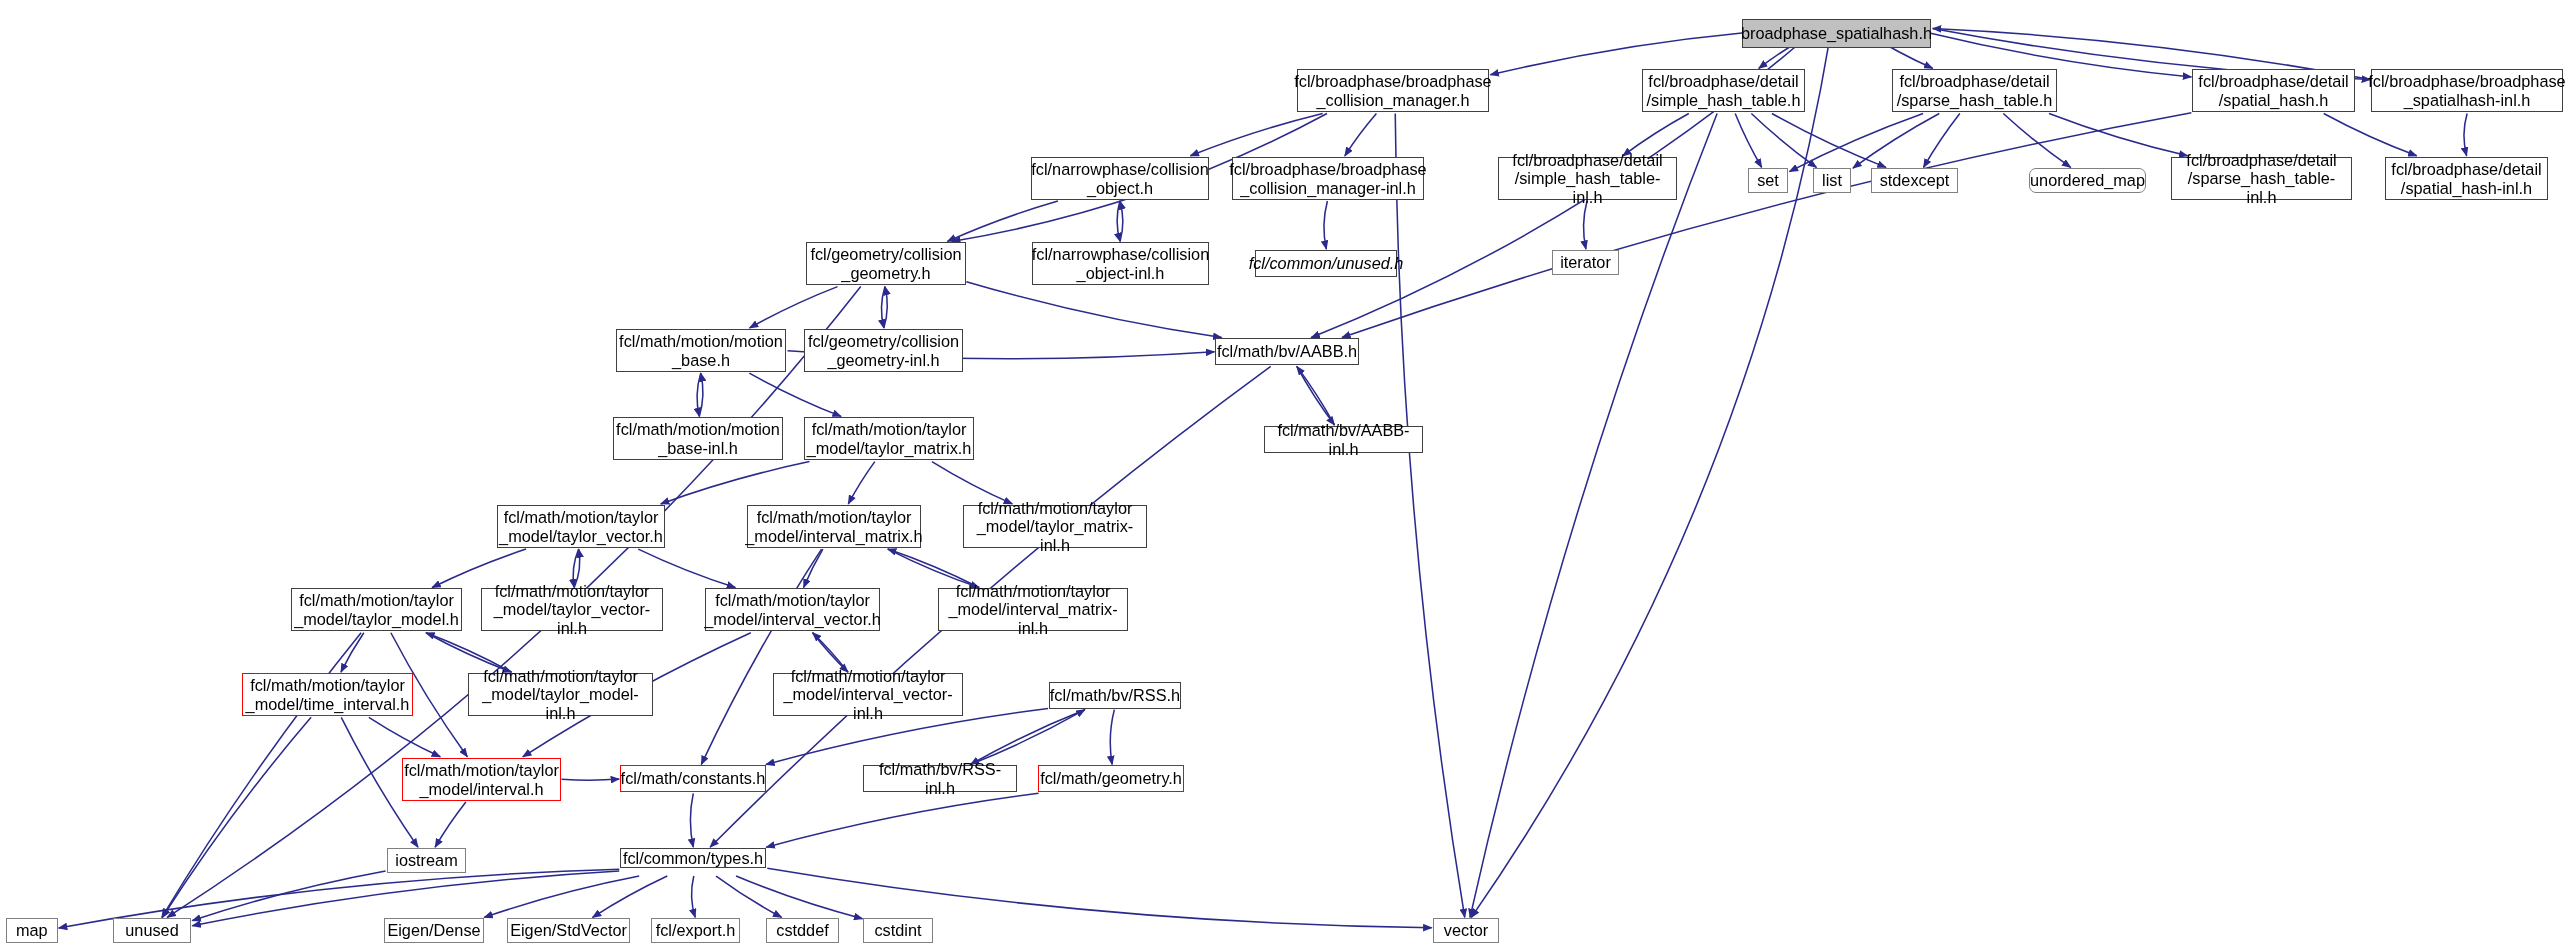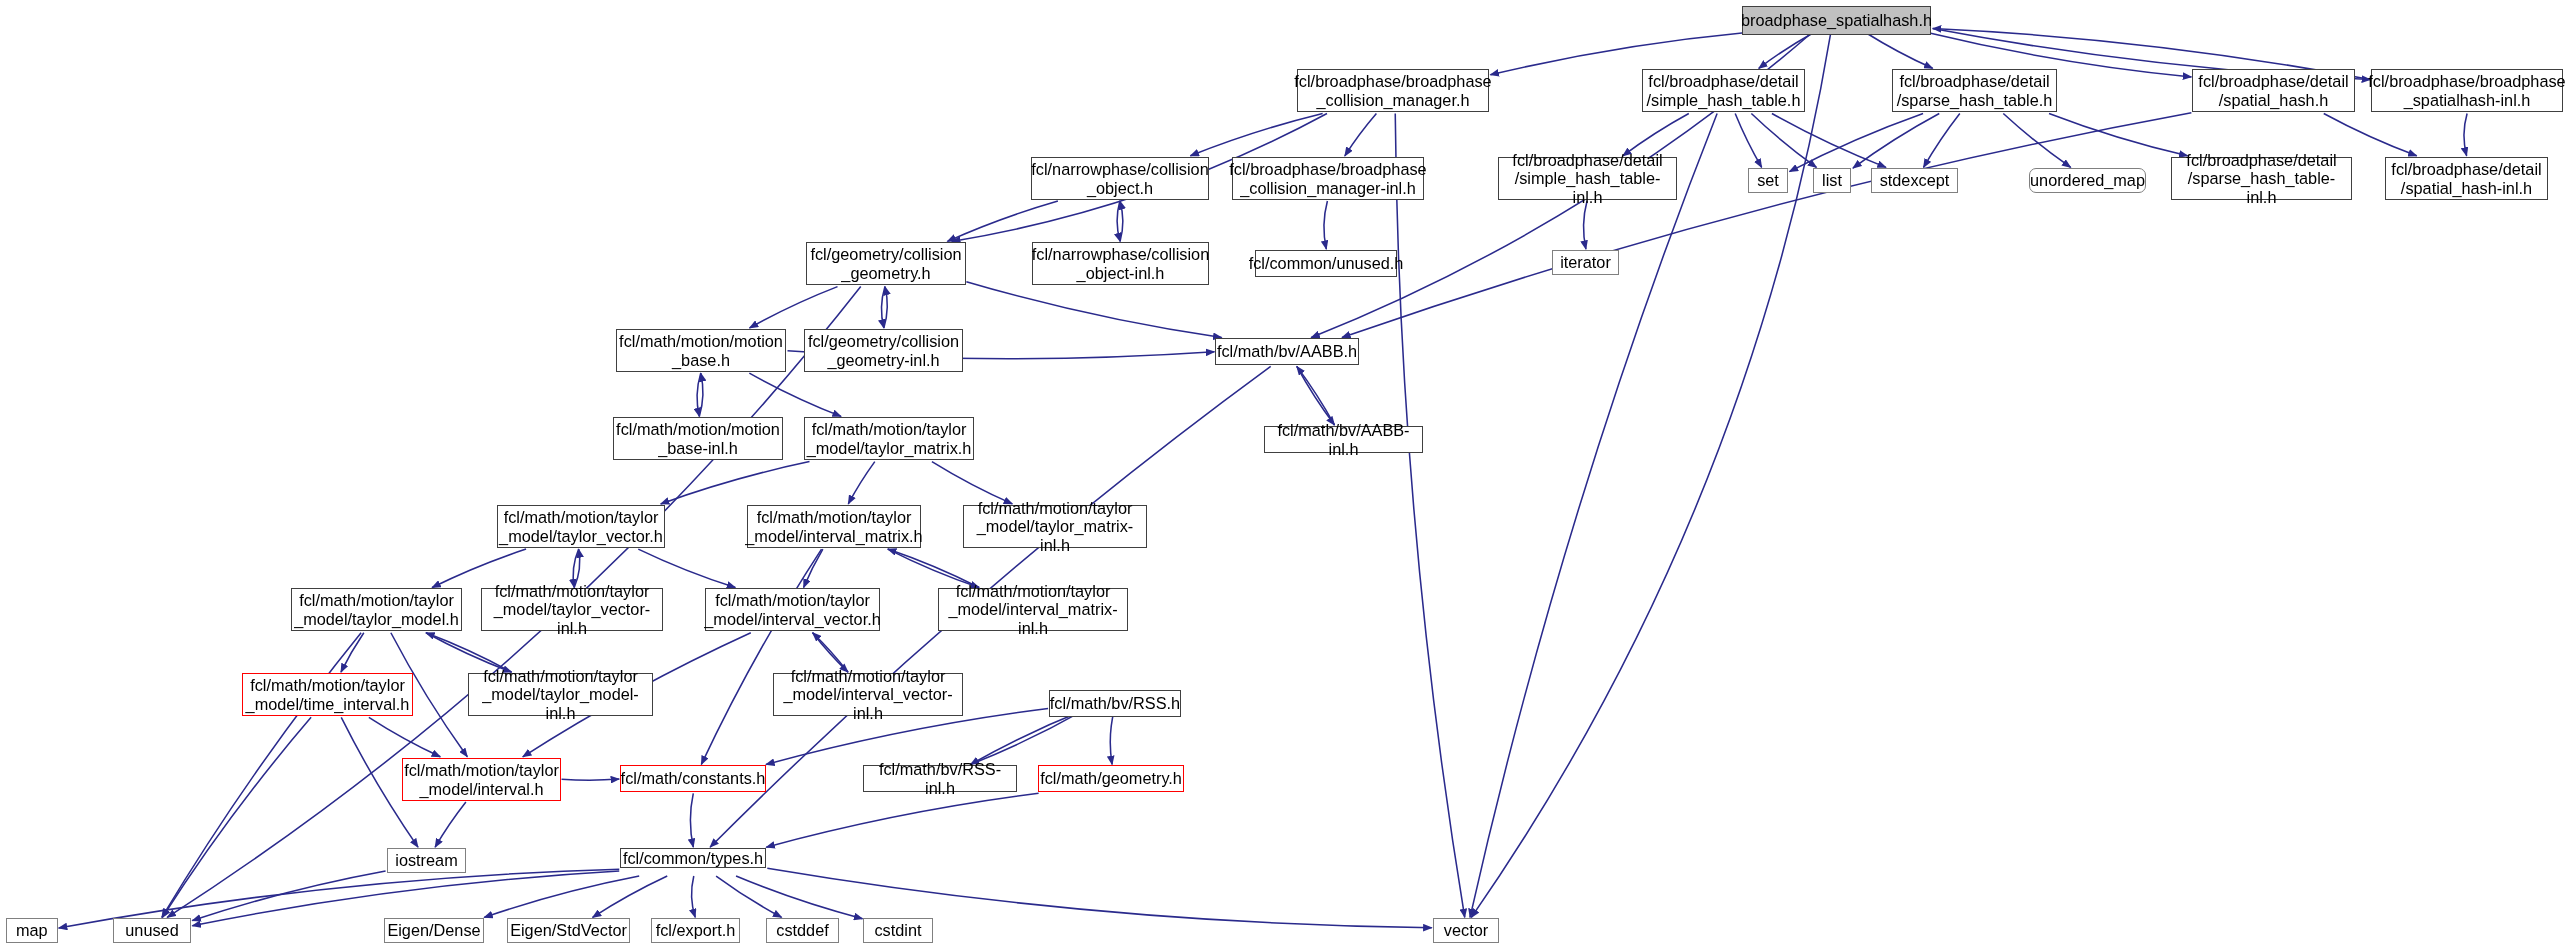--- a/index.html
+++ b/index.html
@@ -102,21 +102,21 @@
         <path d="M644,905.856 Q420.01088,918.732 200,962.688" fill="none" stroke="#2a2a8c" stroke-width="1.6" marker-end="url(#arrow)"></path>
         <path d="M664.75,911 Q582.62,926.85625 503.5,954" fill="none" stroke="#2a2a8c" stroke-width="1.6" marker-end="url(#arrow)"></path>
         <path d="M693.9166666666666,911 Q653.5922222222222,929.7826388888889 616.2777777777778,954" fill="none" stroke="#2a2a8c" stroke-width="1.6" marker-end="url(#arrow)"></path>
         <path d="M721.5208333333334,911 Q716.2709747420536,932.7082078600367 723.0138888888889,954" fill="none" stroke="#2a2a8c" stroke-width="1.6" marker-end="url(#arrow)"></path>
         <path d="M744.75,911 Q777.2866666666667,934.8829166666667 812.8333333333334,954" fill="none" stroke="#2a2a8c" stroke-width="1.6" marker-end="url(#arrow)"></path>
         <path d="M765.4791666666666,911 Q829.6872062841529,937.7800441549571 897,955.3536299765808" fill="none" stroke="#2a2a8c" stroke-width="1.6" marker-end="url(#arrow)"></path>
         <path d="M798,902.8998133167393 Q1141.1161144990665,960.4628652769135 1489,964.8189172370877" fill="none" stroke="#2a2a8c" stroke-width="1.6" marker-end="url(#arrow)"></path>
       </g>
   </svg>
   <div id="node-layer">
-      <div class="node root" style="left: 1742px; top: 6px; width: 189px; height: 29px;"><span>broadphase_spatialhash.h</span></div>
+      <div class="node root" style="left: 1742px; top: 19px; width: 189px; height: 29px;"><span>broadphase_spatialhash.h</span></div>
       <div class="node solid" style="left: 1297px; top: 69px; width: 192px; height: 43px;"><span>fcl/broadphase/broadphase
 _collision_manager.h</span></div>
       <div class="node solid" style="left: 1642px; top: 69px; width: 163px; height: 43px;"><span>fcl/broadphase/detail
 /simple_hash_table.h</span></div>
       <div class="node solid" style="left: 1892px; top: 69px; width: 165px; height: 43px;"><span>fcl/broadphase/detail
 /sparse_hash_table.h</span></div>
       <div class="node solid" style="left: 2192px; top: 69px; width: 163px; height: 43px;"><span>fcl/broadphase/detail
 /spatial_hash.h</span></div>
       <div class="node solid" style="left: 2371px; top: 69px; width: 192px; height: 43px;"><span>fcl/broadphase/broadphase
 _spatialhash-inl.h</span></div>
@@ -131,21 +131,21 @@
       <div class="node " style="left: 1871px; top: 168px; width: 87px; height: 25px;"><span>stdexcept</span></div>
       <div class="node " style="left: 2029px; top: 168px; width: 117px; height: 25px; border-radius: 7px;"><span>unordered_map</span></div>
       <div class="node solid" style="left: 2171px; top: 157px; width: 181px; height: 43px;"><span>fcl/broadphase/detail
 /sparse_hash_table-inl.h</span></div>
       <div class="node solid" style="left: 2385px; top: 157px; width: 163px; height: 43px;"><span>fcl/broadphase/detail
 /spatial_hash-inl.h</span></div>
       <div class="node solid" style="left: 806px; top: 242px; width: 160px; height: 43px;"><span>fcl/geometry/collision
 _geometry.h</span></div>
       <div class="node solid" style="left: 1032px; top: 242px; width: 177px; height: 43px;"><span>fcl/narrowphase/collision
 _object-inl.h</span></div>
-      <div class="node solid" style="left: 1255px; top: 250px; width: 142px; height: 27px;"><span>fcl/common/unused.h</span></div>
+      <div class="node solid" style="left: 1255px; top: 250px; width: 142px; height: 27px; font-style: italic;"><span>fcl/common/unused.h</span></div>
       <div class="node " style="left: 1552px; top: 250px; width: 67px; height: 25px;"><span>iterator</span></div>
       <div class="node solid" style="left: 616px; top: 329px; width: 170px; height: 43px;"><span>fcl/math/motion/motion
 _base.h</span></div>
       <div class="node solid" style="left: 804px; top: 329px; width: 159px; height: 43px;"><span>fcl/geometry/collision
 _geometry-inl.h</span></div>
       <div class="node solid" style="left: 1215px; top: 338px; width: 144px; height: 27px;"><span>fcl/math/bv/AABB.h</span></div>
       <div class="node solid" style="left: 613px; top: 417px; width: 170px; height: 43px;"><span>fcl/math/motion/motion
 _base-inl.h</span></div>
       <div class="node solid" style="left: 804px; top: 417px; width: 170px; height: 43px;"><span>fcl/math/motion/taylor
 _model/taylor_matrix.h</span></div>
@@ -163,21 +163,21 @@
       <div class="node solid" style="left: 705px; top: 588px; width: 175px; height: 43px;"><span>fcl/math/motion/taylor
 _model/interval_vector.h</span></div>
       <div class="node solid" style="left: 938px; top: 588px; width: 190px; height: 43px;"><span>fcl/math/motion/taylor
 _model/interval_matrix-inl.h</span></div>
       <div class="node red" style="left: 242px; top: 673px; width: 171px; height: 43px;"><span>fcl/math/motion/taylor
 _model/time_interval.h</span></div>
       <div class="node solid" style="left: 468px; top: 673px; width: 185px; height: 43px;"><span>fcl/math/motion/taylor
 _model/taylor_model-inl.h</span></div>
       <div class="node solid" style="left: 773px; top: 673px; width: 190px; height: 43px;"><span>fcl/math/motion/taylor
 _model/interval_vector-inl.h</span></div>
-      <div class="node solid" style="left: 1049px; top: 682px; width: 132px; height: 27px; margin-top: 8px;"><span>fcl/math/bv/RSS.h</span></div>
+      <div class="node solid" style="left: 1049px; top: 682px; width: 132px; height: 27px;"><span>fcl/math/bv/RSS.h</span></div>
       <div class="node red" style="left: 402px; top: 758px; width: 159px; height: 43px;"><span>fcl/math/motion/taylor
 _model/interval.h</span></div>
       <div class="node red" style="left: 620px; top: 765px; width: 146px; height: 27px;"><span>fcl/math/constants.h</span></div>
       <div class="node solid" style="left: 863px; top: 765px; width: 154px; height: 27px;"><span>fcl/math/bv/RSS-inl.h</span></div>
       <div class="node red" style="left: 1038px; top: 765px; width: 146px; height: 27px;"><span>fcl/math/geometry.h</span></div>
       <div class="node " style="left: 387px; top: 848px; width: 79px; height: 25px;"><span>iostream</span></div>
       <div class="node solid" style="left: 620px; top: 848px; width: 146px; height: 20px;"><span>fcl/common/types.h</span></div>
       <div class="node " style="left: 5.8px; top: 918px; width: 52px; height: 25px;"><span>map</span></div>
       <div class="node " style="left: 113px; top: 918px; width: 78px; height: 25px;"><span>unused</span></div>
       <div class="node " style="left: 384px; top: 918px; width: 100px; height: 25px;"><span>Eigen/Dense</span></div>

